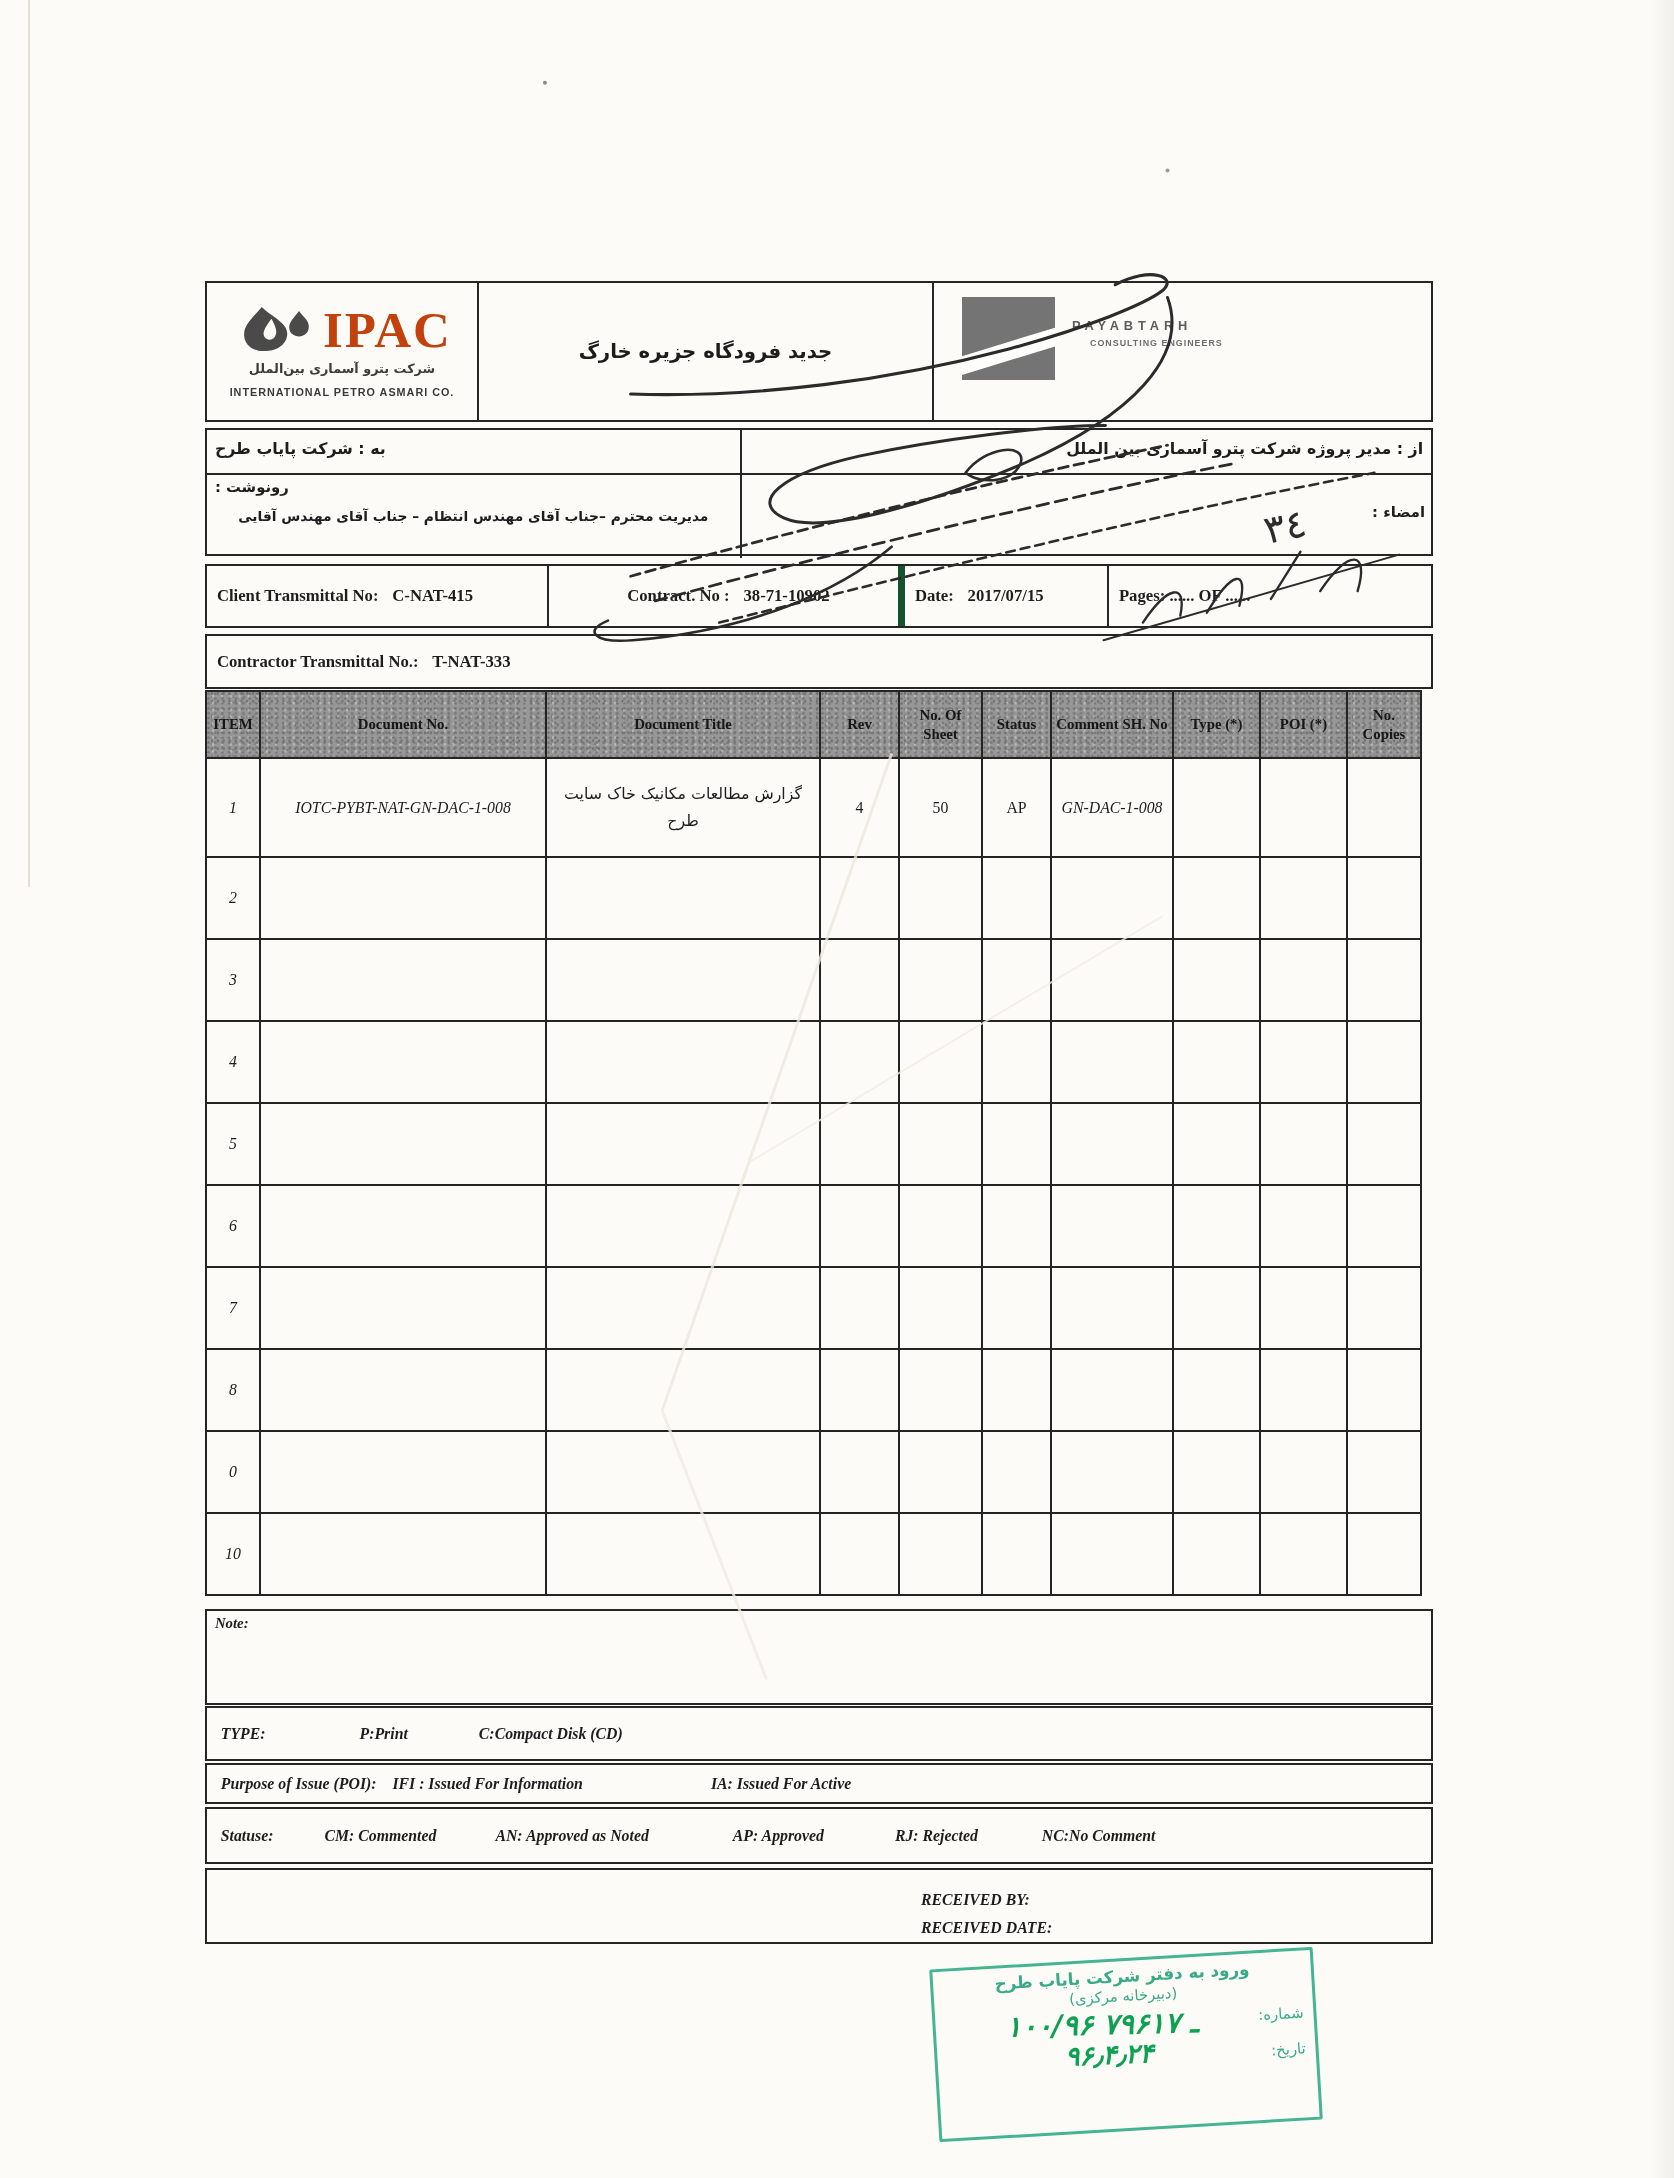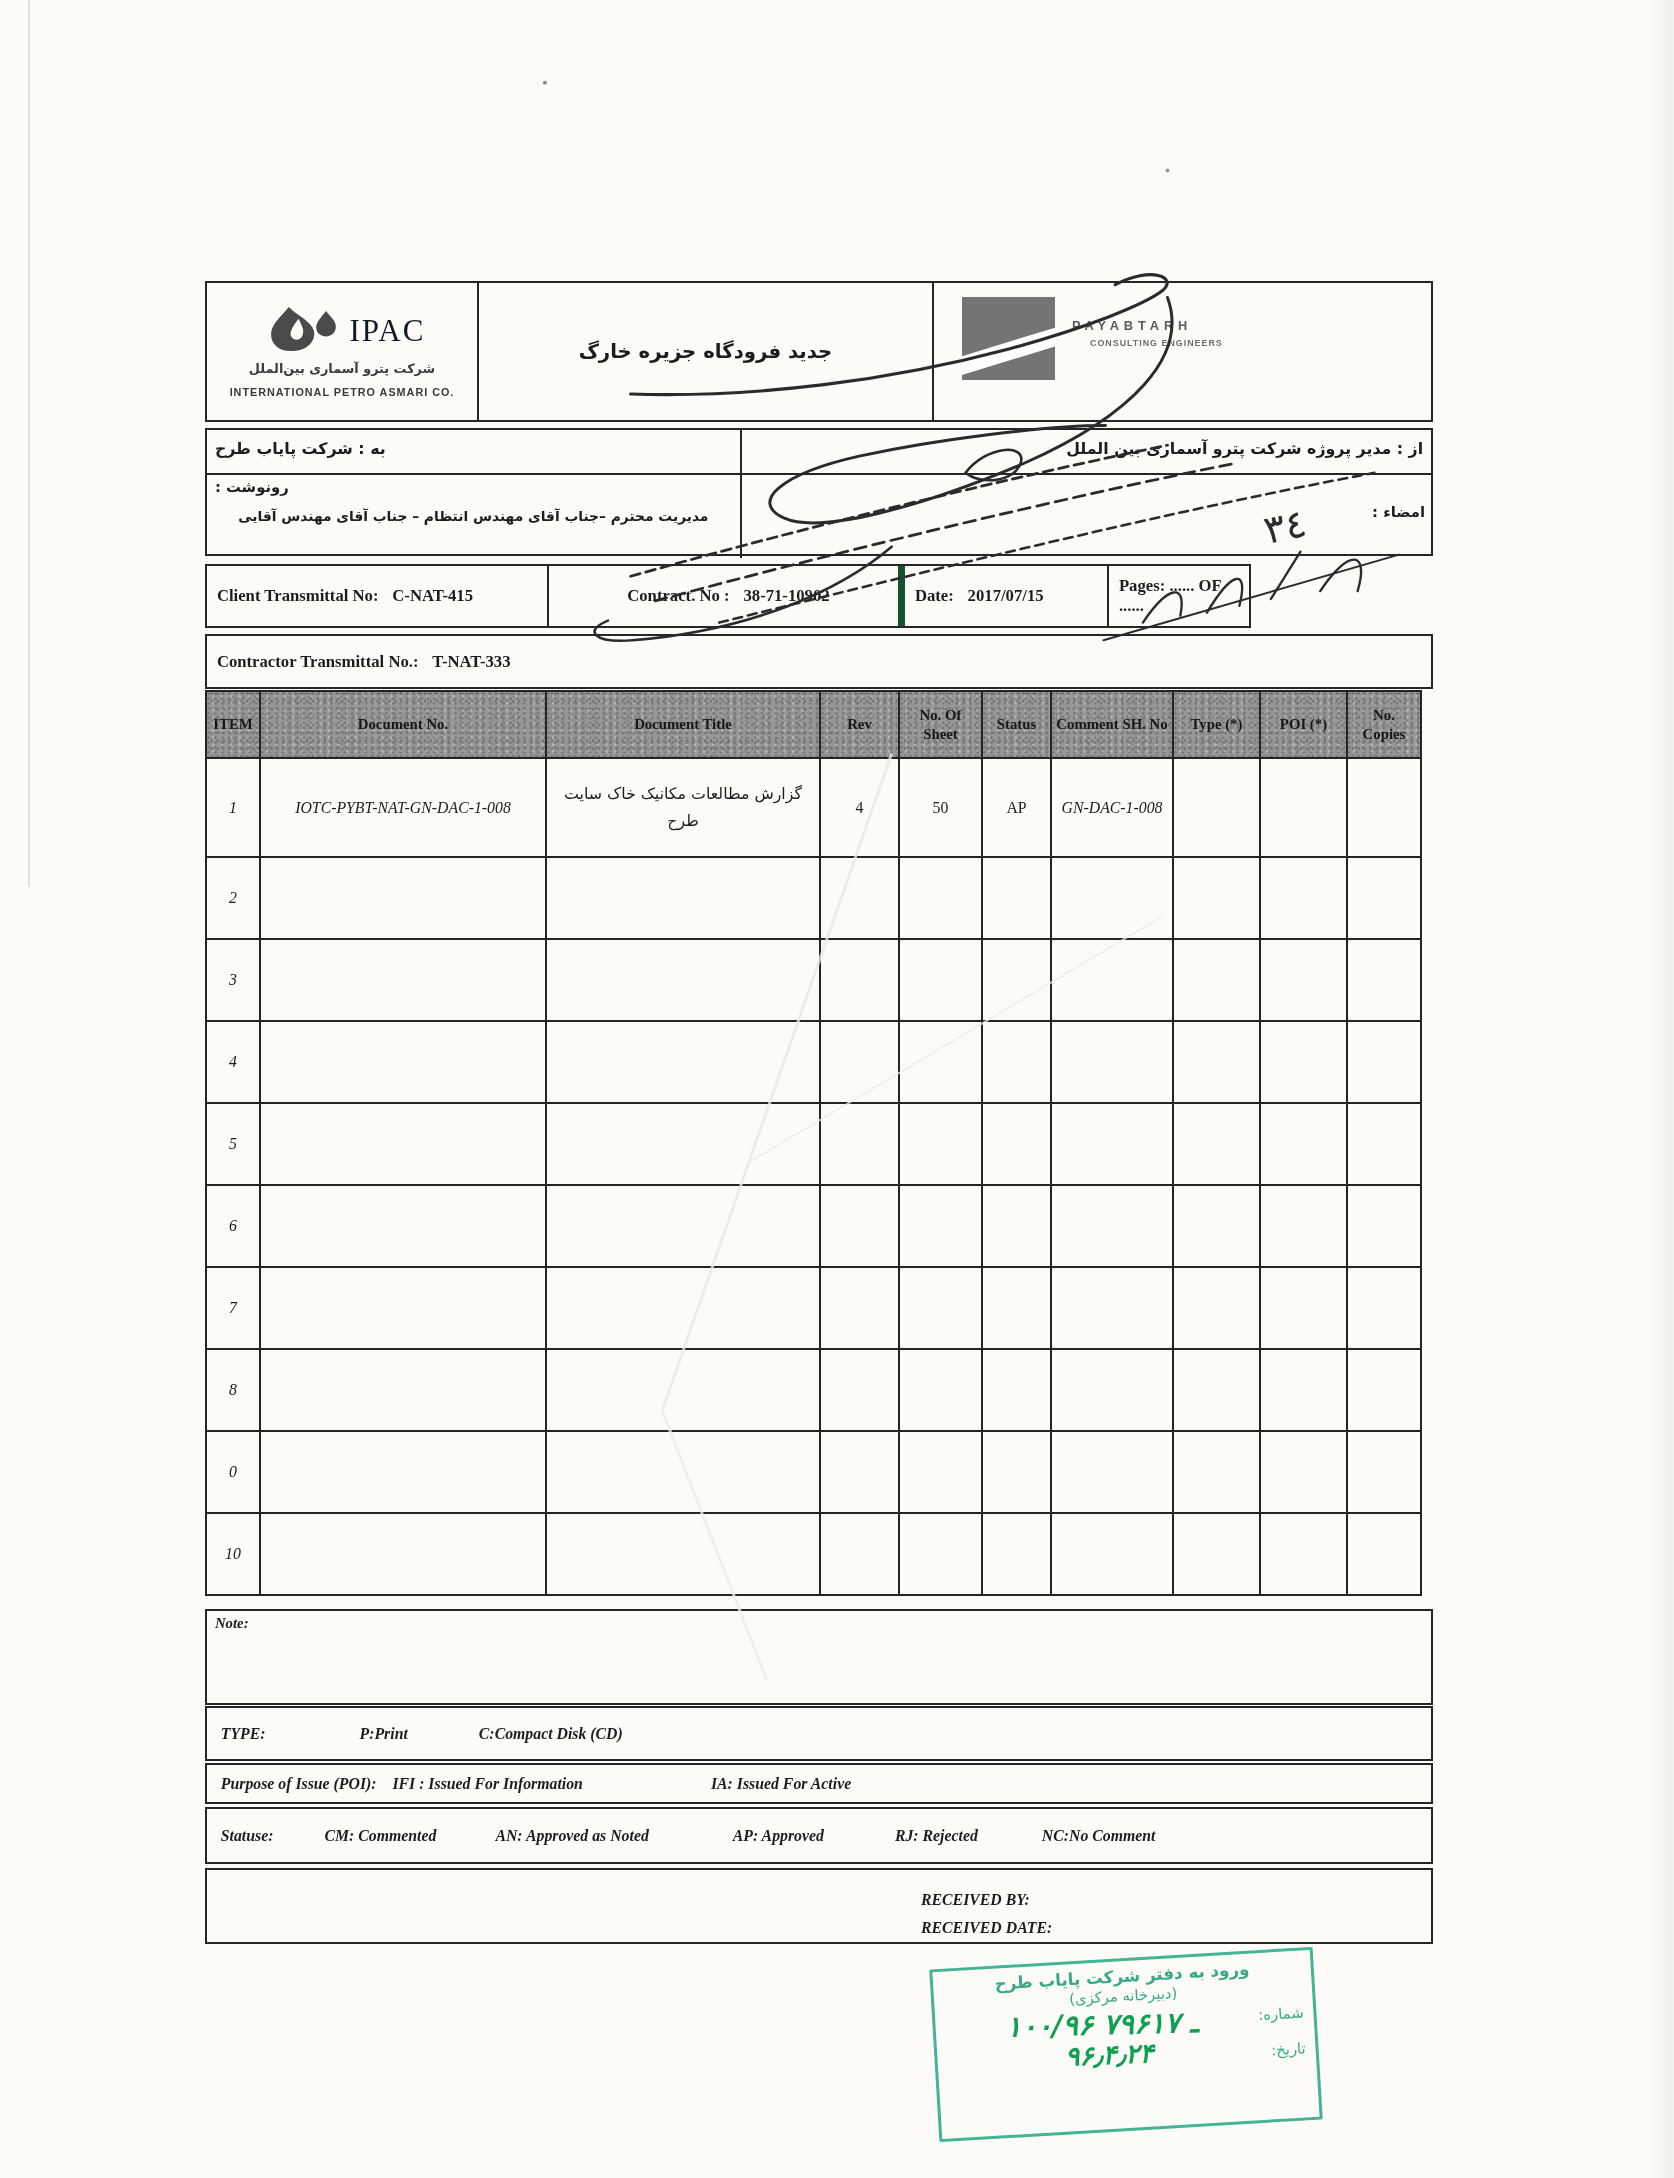--- a/index.html
+++ b/index.html
@@ -18,42 +18,42 @@
 
   
   .header-box{left:205px;top:281px;width:1228px;height:141px;display:flex;}
   .hcell{box-sizing:border-box;height:100%;}
   .cell-nioc{width:175px;border-right:2px solid #262626;display:flex;flex-direction:column;align-items:center;justify-content:center;}
   .cell-ipac{width:272px;border-right:2px solid #262626;display:flex;flex-direction:column;align-items:center;justify-content:center;}
   .cell-title{width:455px;border-right:2px solid #262626;display:flex;flex-direction:column;align-items:center;justify-content:center;}
   .cell-payab{flex:1;position:relative;}
   .nioc-label{font-family:"Liberation Sans",sans-serif;font-size:14.8px;letter-spacing:1px;color:#3a3a3a;font-weight:bold;margin-top:3.9px;}
   .ipac-row{display:flex;align-items:center;gap:5.9px;}
-  .ipac-word{font-size:31px;font-weight:normal;color:#0f172a;letter-spacing:2px;line-height:1;}
+  .ipac-word{font-size:51px;font-weight:bold;color:#c2410c;letter-spacing:2px;line-height:1;}
   .ipac-fa{font-size:12.8px;color:#3c3c3c;margin-top:5.9px;font-weight:bold;}
   .ipac-sub{font-family:"Liberation Sans",sans-serif;font-size:10.8px;font-weight:bold;color:#3a3a3a;letter-spacing:1px;margin-top:10px;}
   .proj-title{font-size:19.7px;font-weight:bold;color:#1c1c1c;line-height:41px;text-align:center;}
   .payab-logo{position:absolute;left:27.6px;top:13.8px;width:93px;height:83px;background:#747474;overflow:hidden;}
   .payab-slash{position:absolute;left:-17.7px;top:47px;width:118px;height:17.7px;background:#fdfdfb;transform:rotate(-17deg);}
   .payab-name{position:absolute;left:138px;top:35px;font-family:"Liberation Sans",sans-serif;font-size:12.8px;font-weight:bold;letter-spacing:4.9px;color:#5c5c5c;}
   .payab-sub{position:absolute;left:156px;top:55px;font-family:"Liberation Sans",sans-serif;font-size:8.9px;font-weight:bold;letter-spacing:1px;color:#6e6e6e;}
 
   
   .routing-box{left:205px;top:428px;width:1228px;height:128px;}
   .r-row1{position:absolute;left:0;top:0;width:100%;height:43px;border-bottom:2px solid #262626;}
   .r-row2{position:absolute;left:0;top:45px;width:100%;height:83px;}
   .r-divider{position:absolute;left:533px;top:0;width:2px;height:128px;background:#262626;}
   .r-from{position:absolute;right:7.9px;top:8.9px;font-size:15.8px;font-weight:bold;}
   .r-to{position:absolute;left:7.9px;width:517px;top:8.9px;font-size:15.8px;font-weight:bold;text-align:left;direction:rtl;}
   .r-copy-label{position:absolute;left:7.9px;width:517px;top:3px;font-size:14.8px;font-weight:bold;text-align:left;direction:rtl;}
   .r-copy-body{position:absolute;left:7.9px;width:517px;top:33px;font-size:13.8px;font-weight:bold;text-align:center;direction:rtl;}
   .r-sign{position:absolute;right:5.9px;top:27.6px;font-size:14.8px;font-weight:bold;}
 
   
-  .client-row{left:205px;top:564px;width:1046px;height:64px;display:flex;align-items:stretch;}
+  .client-row{left:205px;top:564px;width:1228px;height:64px;display:flex;align-items:stretch;}
   .c-cell{box-sizing:border-box;display:flex;align-items:center;padding-left:9.9px;font-size:16.7px;font-weight:bold;}
   .c1{width:342px;border-right:2px solid #262626;}
   .c2{width:356px;border-right:7px solid #14532d;justify-content:center;}
   .c3{width:204px;border-right:2px solid #262626;}
   .c4{flex:1;}
   .contractor-row{left:205px;top:634px;width:1228px;height:55px;display:flex;align-items:center;padding-left:9.9px;font-size:16.7px;font-weight:bold;}
   .gap6{display:inline-block;width:13.8px;}
 
   
   .dtable{left:205px;top:690px;width:1216px;border-collapse:collapse;table-layout:fixed;}

